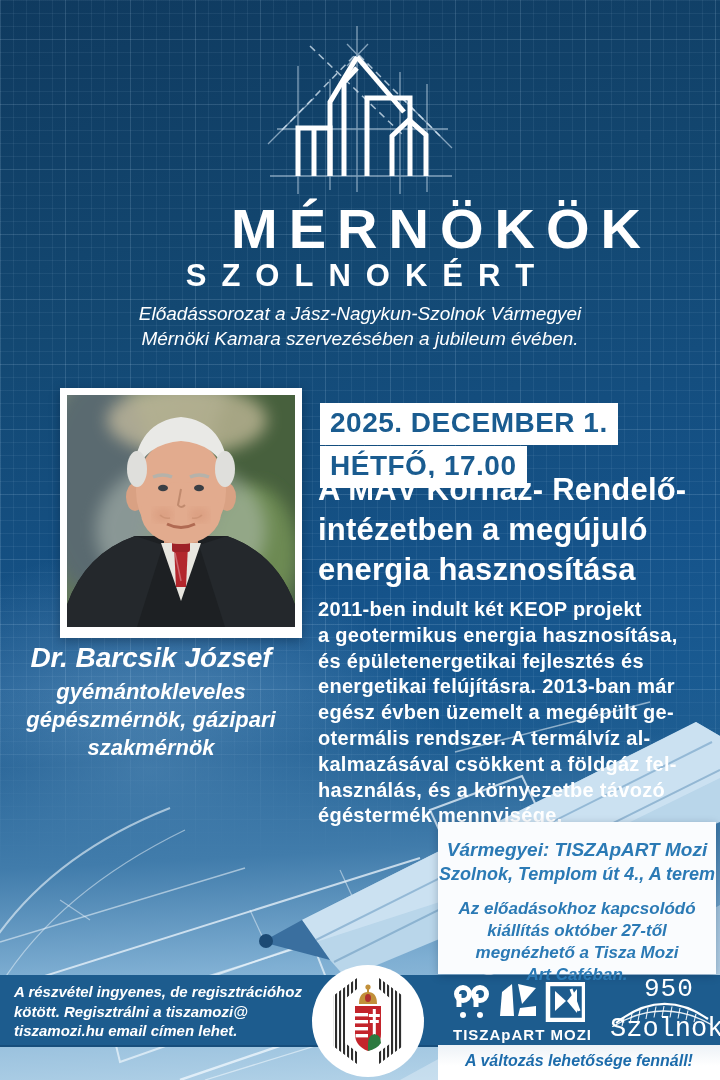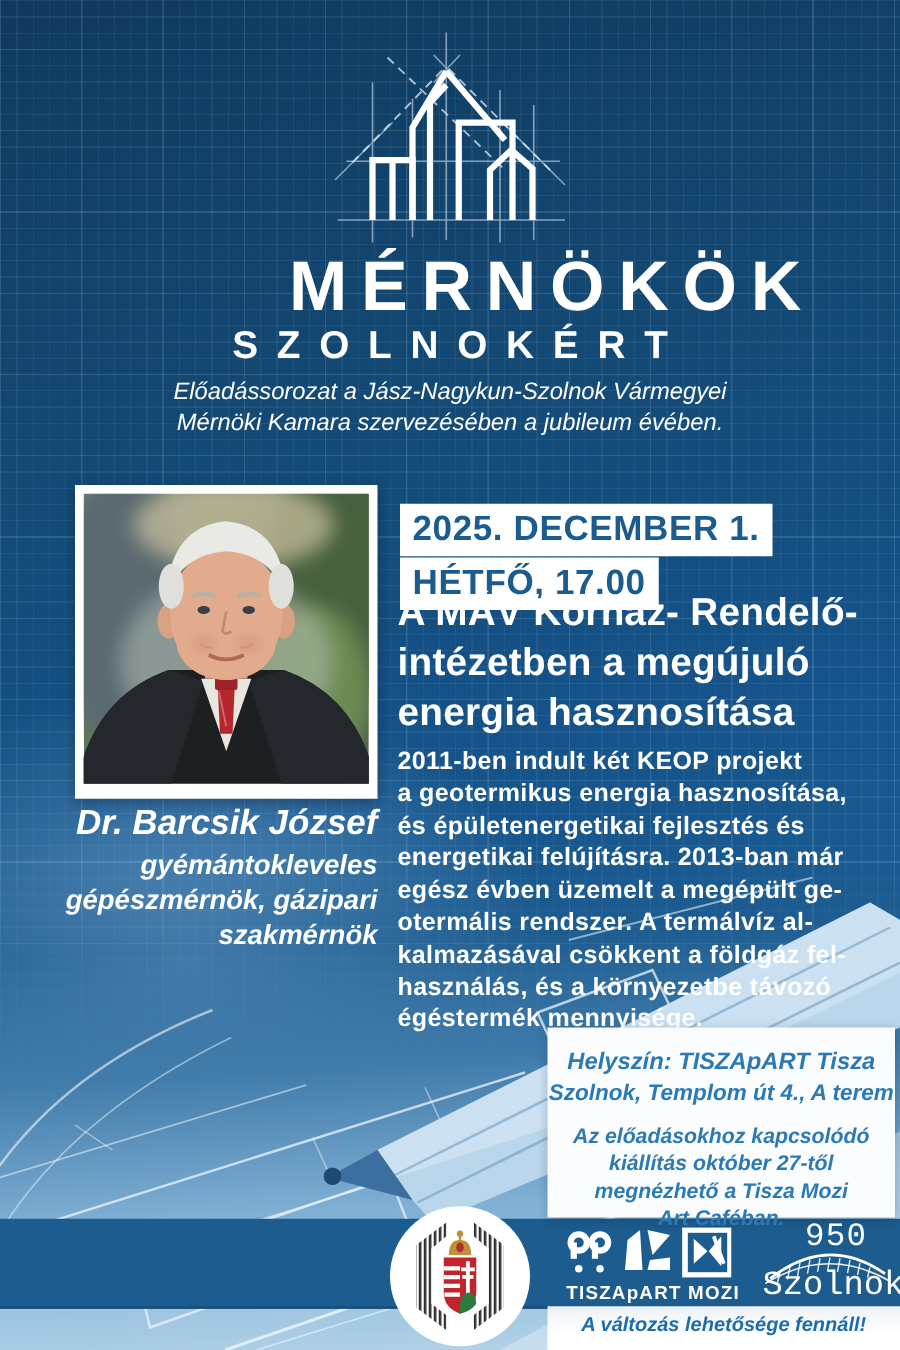--- a/index.html
+++ b/index.html
@@ -44,21 +44,21 @@
     padding:4px 10px 6px 10px;letter-spacing:.5px;margin-bottom:1px;white-space:pre;
   }
   .event-title{
     position:absolute;left:318px;top:470px;margin:0;z-index:6;color:#fff;
     font-size:31px;font-weight:800;line-height:40px;white-space:pre;letter-spacing:.2px;
   }
   .event-desc{
     position:absolute;left:318px;top:597px;margin:0;z-index:6;color:#fff;
     font-size:20px;font-weight:700;line-height:25.8px;white-space:pre;letter-spacing:.3px;
   }
-  .speaker-block{position:absolute;left:0;top:642px;width:302px;z-index:6;text-align:right;color:#fff;}
+  .speaker-block{position:absolute;left:0;top:642px;width:302px;z-index:6;text-align:center;color:#fff;}
   .speaker-name{font-size:28px;font-weight:800;font-style:italic;}
   .speaker-role{font-size:22px;font-style:italic;font-weight:600;line-height:28px;margin-top:4px;white-space:pre;}
   .info-box{
     position:absolute;left:438px;top:822px;width:278px;height:152px;z-index:6;
     background:#fafcfe;text-align:center;color:#2b7ab5;box-shadow:0 2px 8px rgba(0,25,50,.25);
   }
   .venue-title{margin-top:17px;font-size:19px;font-weight:800;font-style:italic;}
   .venue-address{font-size:18px;font-style:italic;font-weight:700;margin-top:3px;}
   .venue-note{font-size:17px;font-style:italic;font-weight:700;line-height:22px;margin-top:13px;white-space:pre;}
   .footer-bar{position:absolute;left:0;top:975px;width:720px;height:70px;z-index:3;background:#1d5c8e;border-bottom:2px solid #174e7c;}
@@ -218,29 +218,32 @@
 égéstermék mennyisége.</p>
 
   <div class="speaker-block">
     <div class="speaker-name">Dr. Barcsik József</div>
     <div class="speaker-role">gyémántokleveles
 gépészmérnök, gázipari
 szakmérnök</div>
   </div>
 
   <div class="info-box">
-    <div class="venue-title">Helyszín: TISZApART Tisza</div>
+    <div class="venue-title">Vármegyei: TISZApART Mozi</div>
     <div class="venue-address">Szolnok, Templom út 4., A terem</div>
     <div class="venue-note">Az előadásokhoz kapcsolódó
 kiállítás október 27-től
 megnézhető a Tisza Mozi
 Art Caféban.</div>
   </div>
 
   <div class="footer-bar"></div>
+  <p class="reg-text">A részvétel ingyenes, de regisztrációhoz
+kötött. Regisztrálni a tiszamozi@
+tiszamozi.hu email címen lehet.</p>
 
   <div class="seal">
     <svg viewBox="0 0 114 114" width="114" height="114">
       <defs>
         <pattern id="sealStripes" width="4" height="4" patternUnits="userSpaceOnUse">
           <rect width="4" height="4" fill="#ffffff"></rect>
             <rect width="2.1" height="4" fill="#2e2e2e"></rect>
         </pattern>
       </defs>
       <circle cx="57" cy="57" r="56" fill="#ffffff"></circle>

